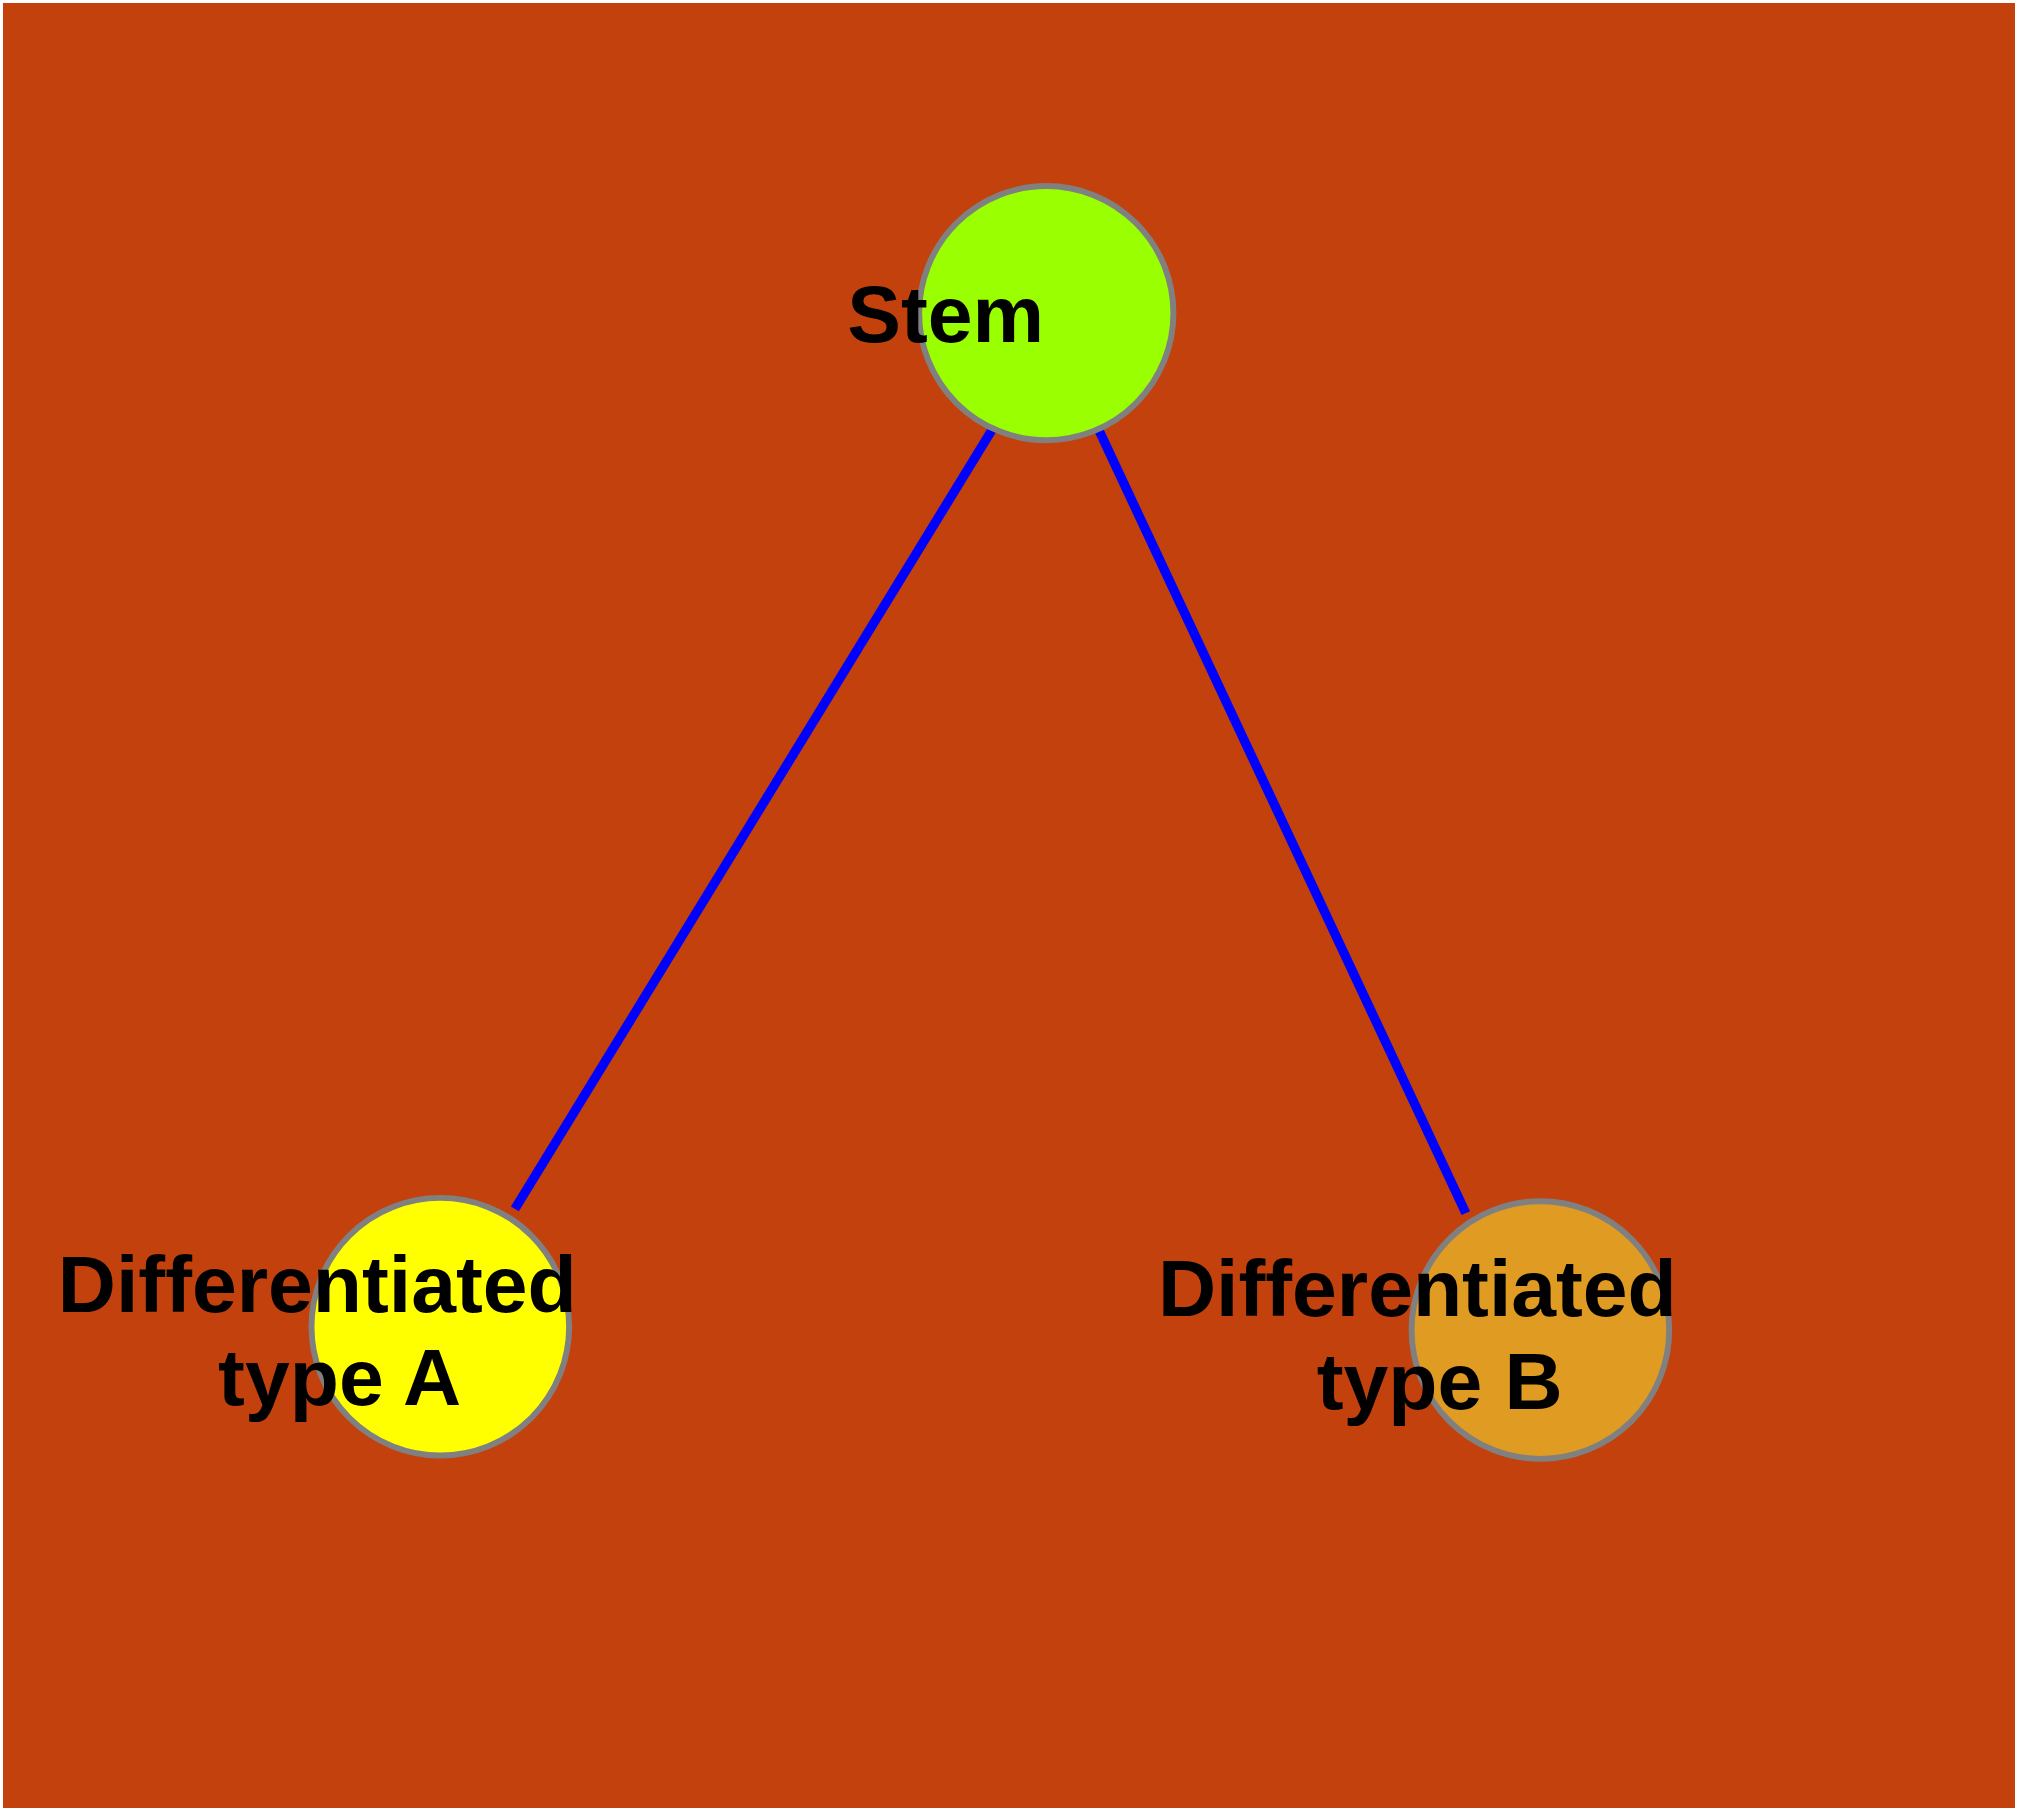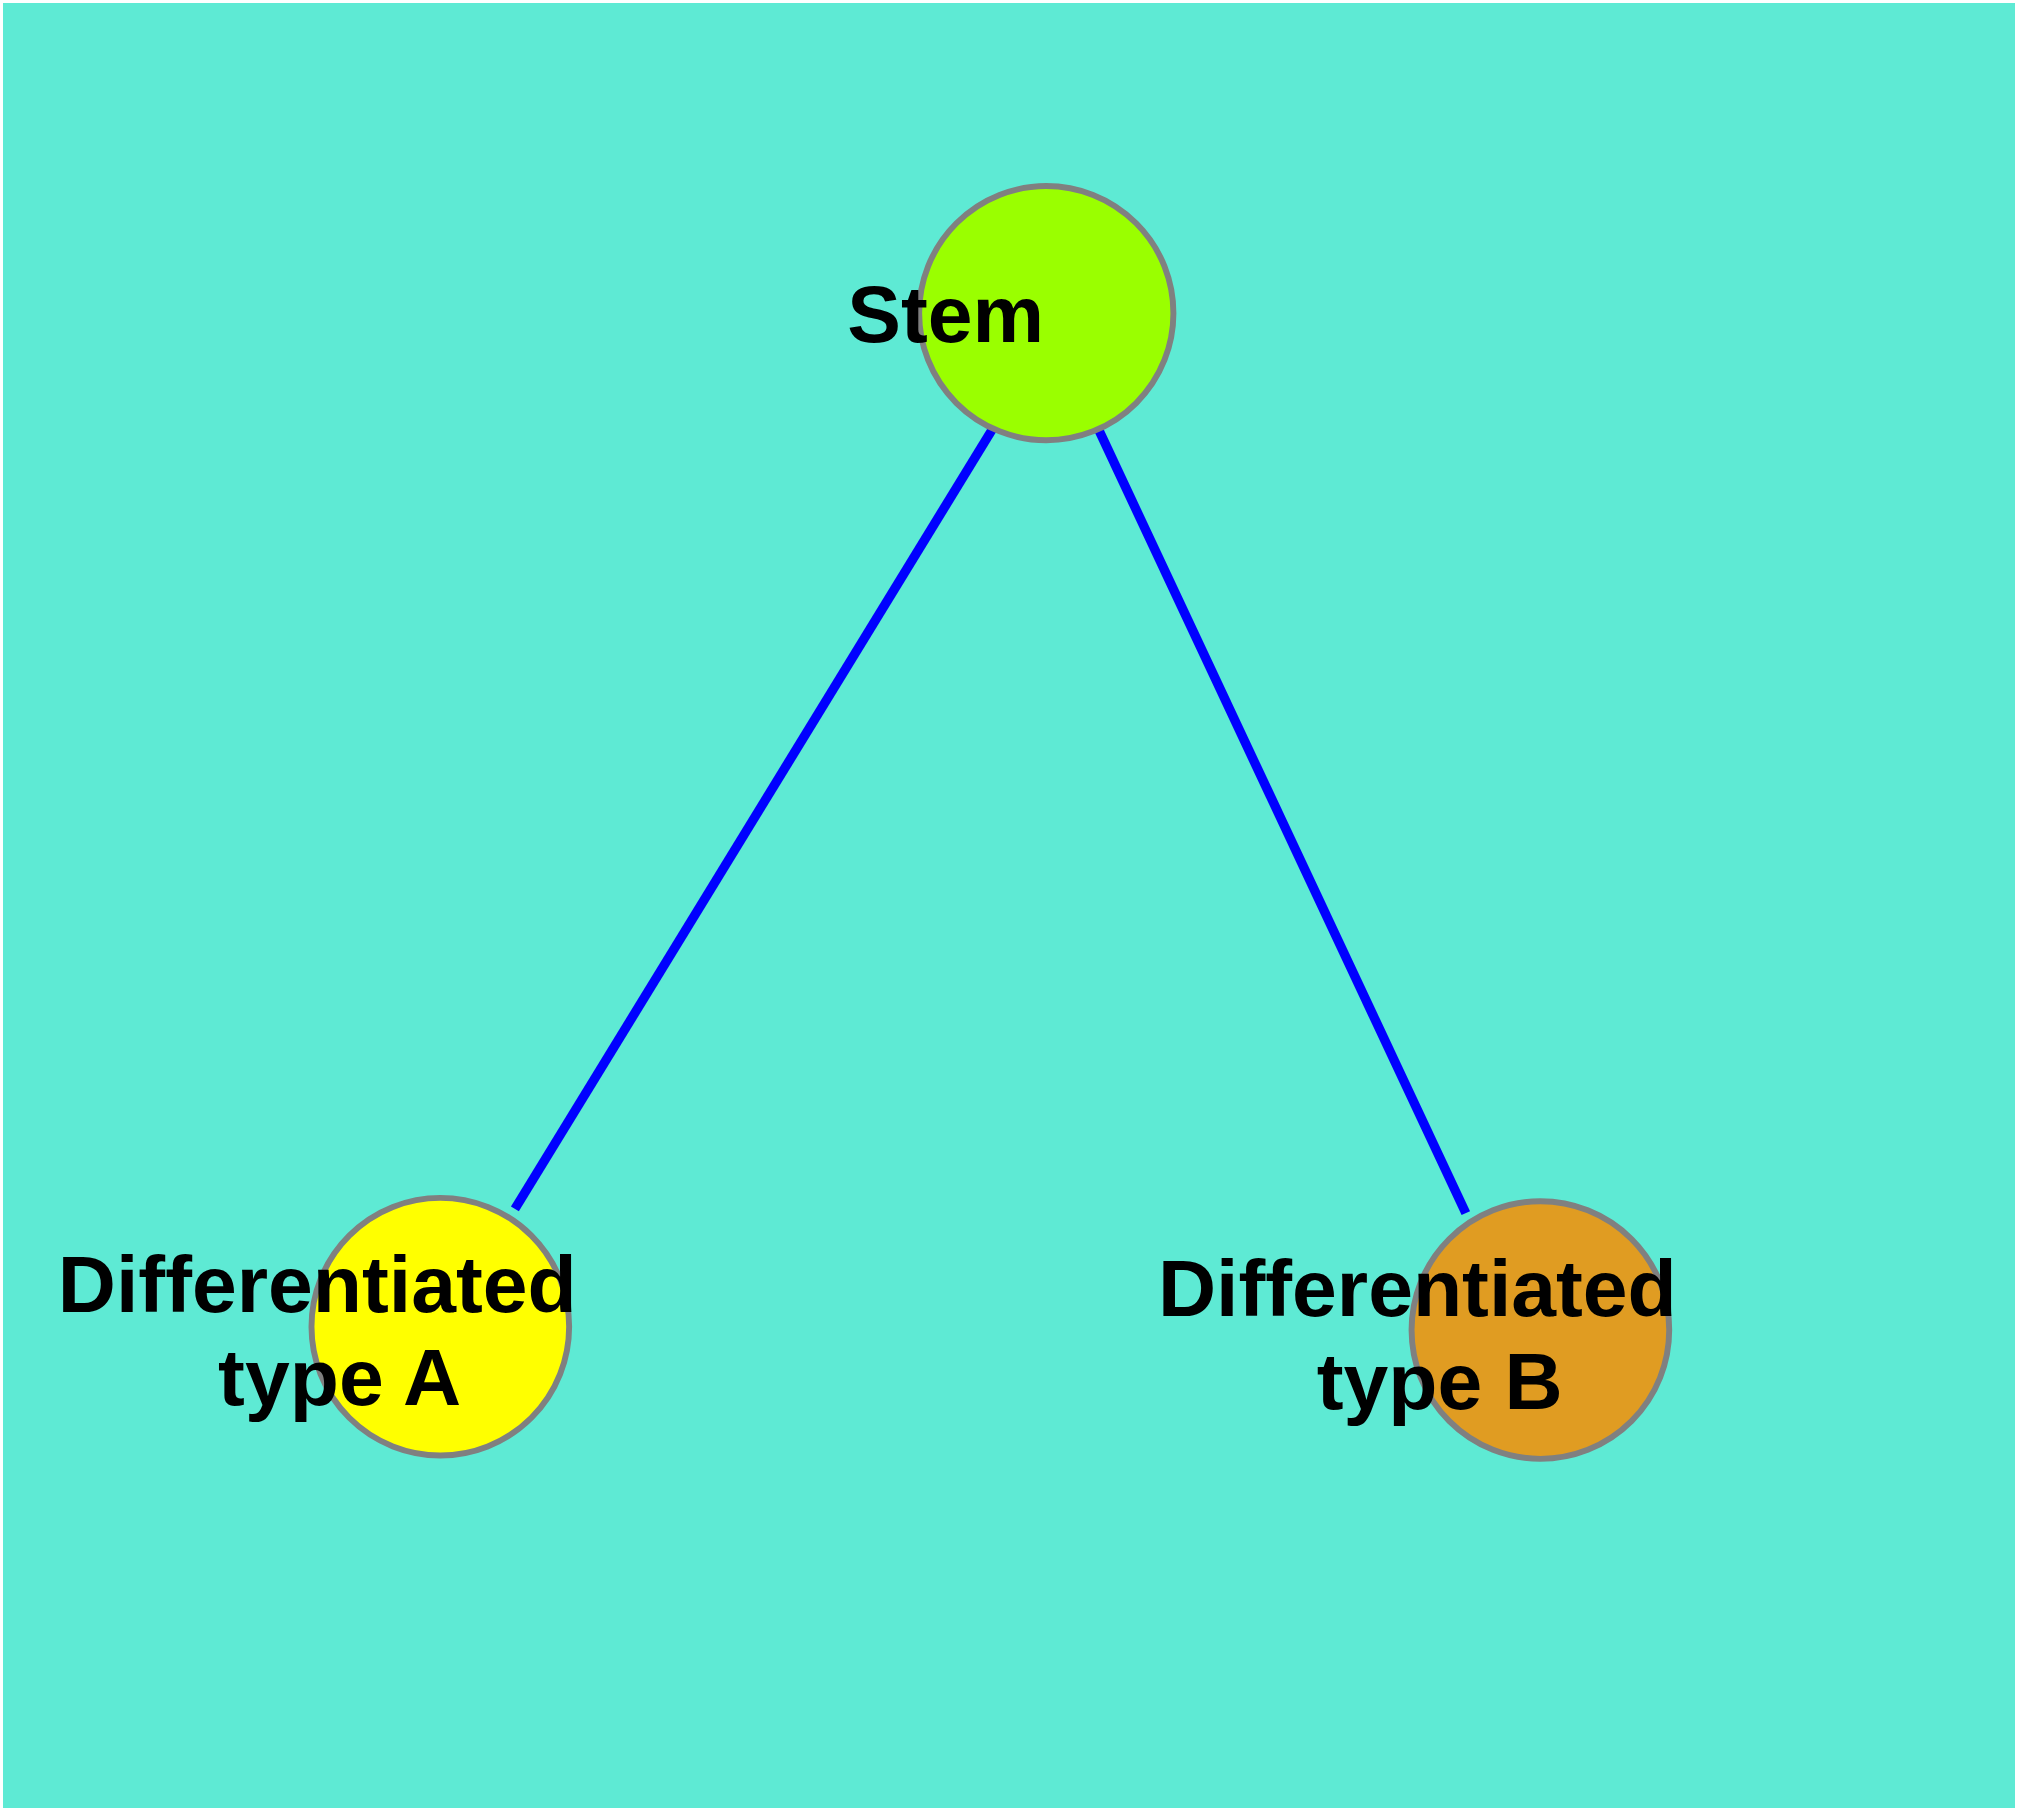--- a/index.html
+++ b/index.html
@@ -15,21 +15,21 @@
     background: #ffffff;
     overflow: hidden;
     font-family: "Liberation Sans", sans-serif;
   }
   #plot-area {
     position: absolute;
     left: 3.4px;
     top: 3.4px;
     width: 2012px;
     height: 1805px;
-    background: #5eead4;
+    background: #c2410c;
   }
   #graph-svg {
     position: absolute;
     left: 0;
     top: 0;
     width: 100%;
     height: 100%;
     display: block;
   }
   .edge-line {

